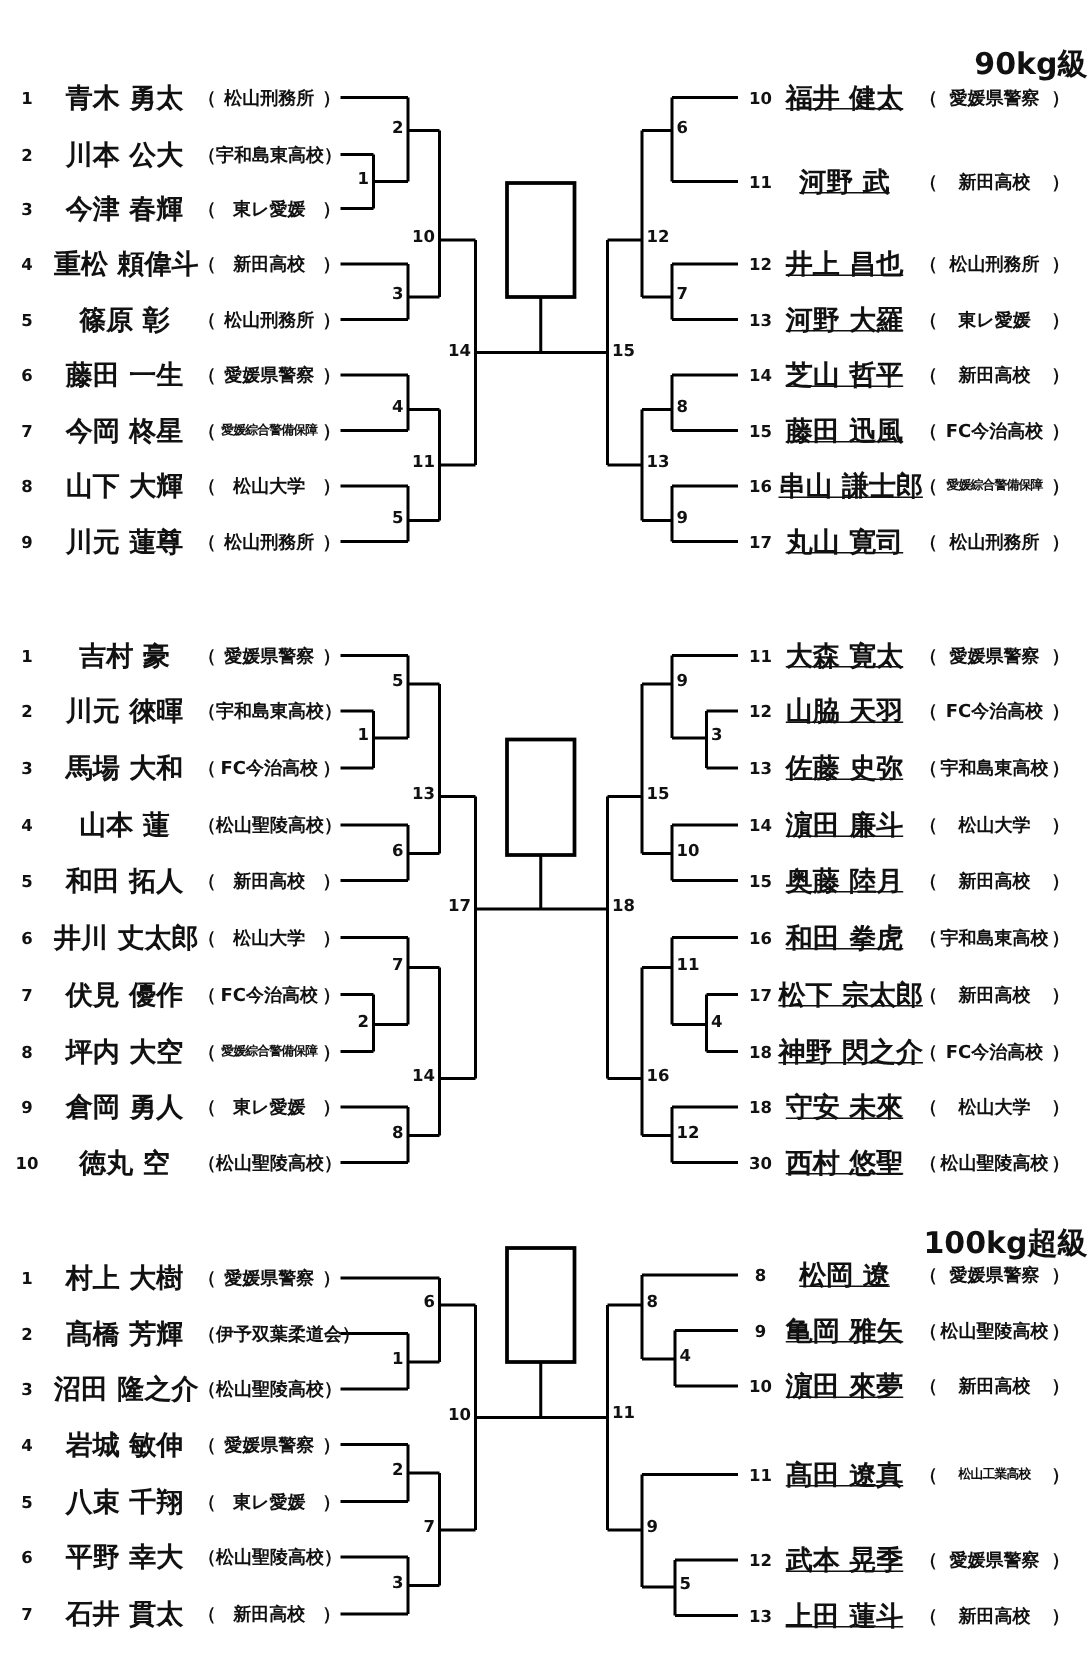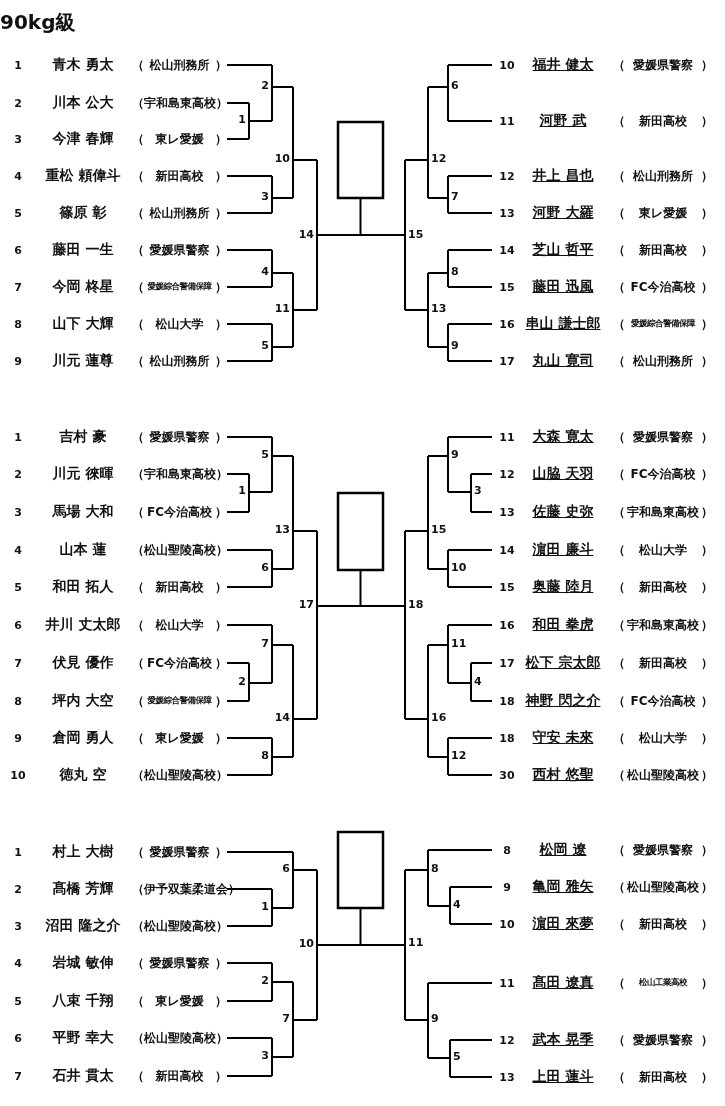--- a/index.html
+++ b/index.html
@@ -1,27 +1,27 @@
 <!DOCTYPE html>
 <html><head>
 <meta charset="utf-8">
 <style>
   html,body{margin:0;padding:0;background:#fff;}
   .page{position:relative;width:725px;height:1106px;background:#fff;overflow:hidden;
         font-family:"DejaVu Sans",sans-serif;color:#111;}
   .lines{position:absolute;left:0;top:0;width:725px;height:1106px;}
-  .title{position:absolute;left:0;width:725px;text-align:left;
-         font-size:20px;font-weight:bold;line-height:24px;}
+  .title{position:absolute;left:0;width:725px;text-align:right;
+         font-size:20px;font-weight:bold;line-height:24px;margin-top:20px;}
   .row{position:absolute;height:22px;display:flex;align-items:center;font-weight:600;}
   .row.L{left:0;width:227px;}
   .row.R{left:495px;width:230px;}
   .seed{font-size:11px;text-align:center;}
   .row.L .seed{width:36px;}
   .row.R .seed{width:24px;}
-  .pname{font-size:14px;text-align:center;white-space:nowrap;}
+  .pname{font-size:18px;text-align:center;white-space:nowrap;}
   .row.L .pname{width:94px;}
   .row.R .pname{width:88px;text-decoration:underline;}
   .affil{display:flex;align-items:center;justify-content:space-between;}
   .row.L .affil{width:95px;margin-left:2px;}
   .row.R .affil{width:100px;margin-left:6px;}
   .par{font-style:normal;font-size:12px;}
   .aff{flex:1;text-align:center;font-size:12px;white-space:nowrap;}
   .aff.sm{font-size:8.5px;letter-spacing:-0.5px;}
   .ml{position:absolute;font-size:11px;font-weight:bold;white-space:nowrap;}
   .ml.L{transform:translate(-100%,-50%);}
@@ -40,20 +40,21 @@
       <path d="M227 437H272 M227 474H249 M227 512H249 M227 550H272 M227 587H272 M227 625H272 M227 663H249 M227 701H249 M227 738H272 M227 775H272 M249 474V512 M249 492H272 M272 437V492 M272 456H293 M272 550V587 M272 569H293 M249 663V701 M249 683H272 M272 625V683 M272 645H293 M272 738V775 M272 757H293 M293 456V569 M293 531H317 M293 645V757 M293 719H317 M317 531V719 M448 437H492 M471 474H492 M471 512H492 M448 550H492 M448 587H492 M448 625H492 M471 663H492 M471 701H492 M448 738H492 M448 775H492 M471 474V512 M448 492H471 M448 437V492 M428 456H448 M448 550V587 M428 569H448 M471 663V701 M448 683H471 M448 625V683 M428 645H448 M448 738V775 M428 757H448 M428 456V569 M405 531H428 M428 645V757 M405 719H428 M405 531V719 M317 606H405 M360.5 570V606"></path>
 
       <path d="M227 852H293 M227 889H272 M227 926H272 M227 963H272 M227 1001H272 M227 1038H272 M227 1076H272 M272 889V926 M272 908H293 M293 852V908 M293 870H317 M272 963V1001 M272 982H293 M272 1038V1076 M272 1057H293 M293 982V1057 M293 1020H317 M317 870V1020 M428 850H492 M450 887H492 M450 924H492 M428 983H492 M450 1040H492 M450 1077H492 M450 887V924 M428 906H450 M428 850V906 M405 870H428 M450 1040V1077 M428 1058H450 M428 983V1058 M405 1020H428 M405 870V1020 M317 945H405 M360.5 908V945"></path>
       <rect x="338" y="122" width="45" height="76" stroke-width="2.5"></rect>
       <rect x="338" y="493" width="45" height="77" stroke-width="2.5"></rect>
       <rect x="338" y="832" width="45" height="76" stroke-width="2.5"></rect>
     </g>
   </svg>
 
   <div class="title" style="top:10px">90kg級</div>
+  <div class="title" style="top:796px">100kg超級</div>
 
   <div class="row L" style="top:54px">
       <span class="seed">1</span>
       <span class="pname">青木 勇太</span>
       <span class="affil">
         <i class="par">（</i>
         <span class="aff">松山刑務所</span>
         <i class="par">）</i>
       </span>
     </div>

